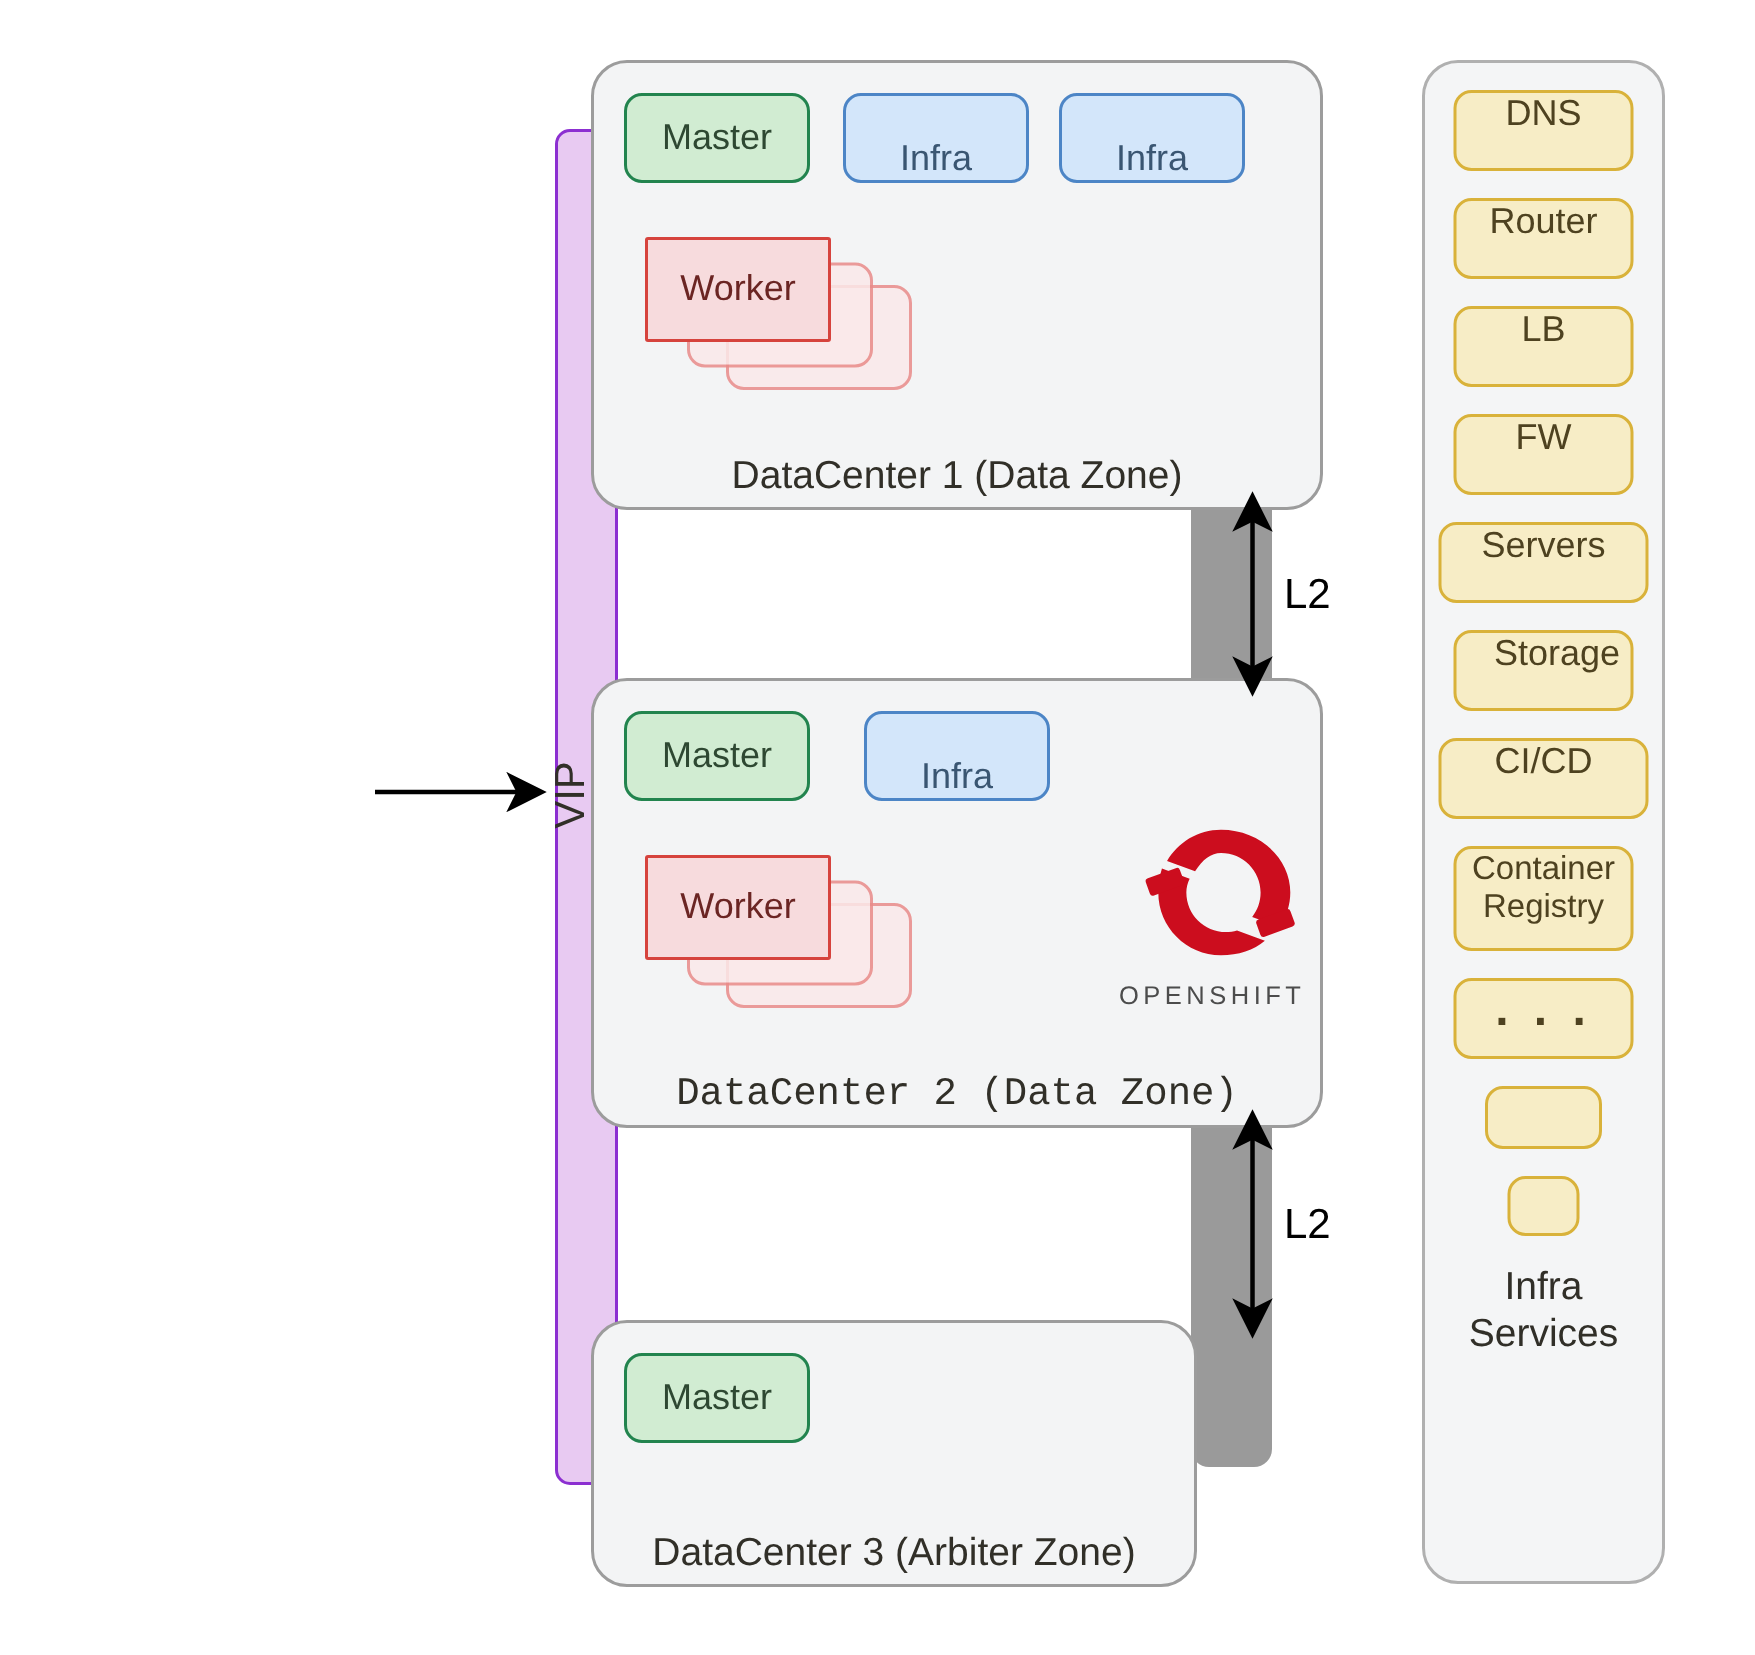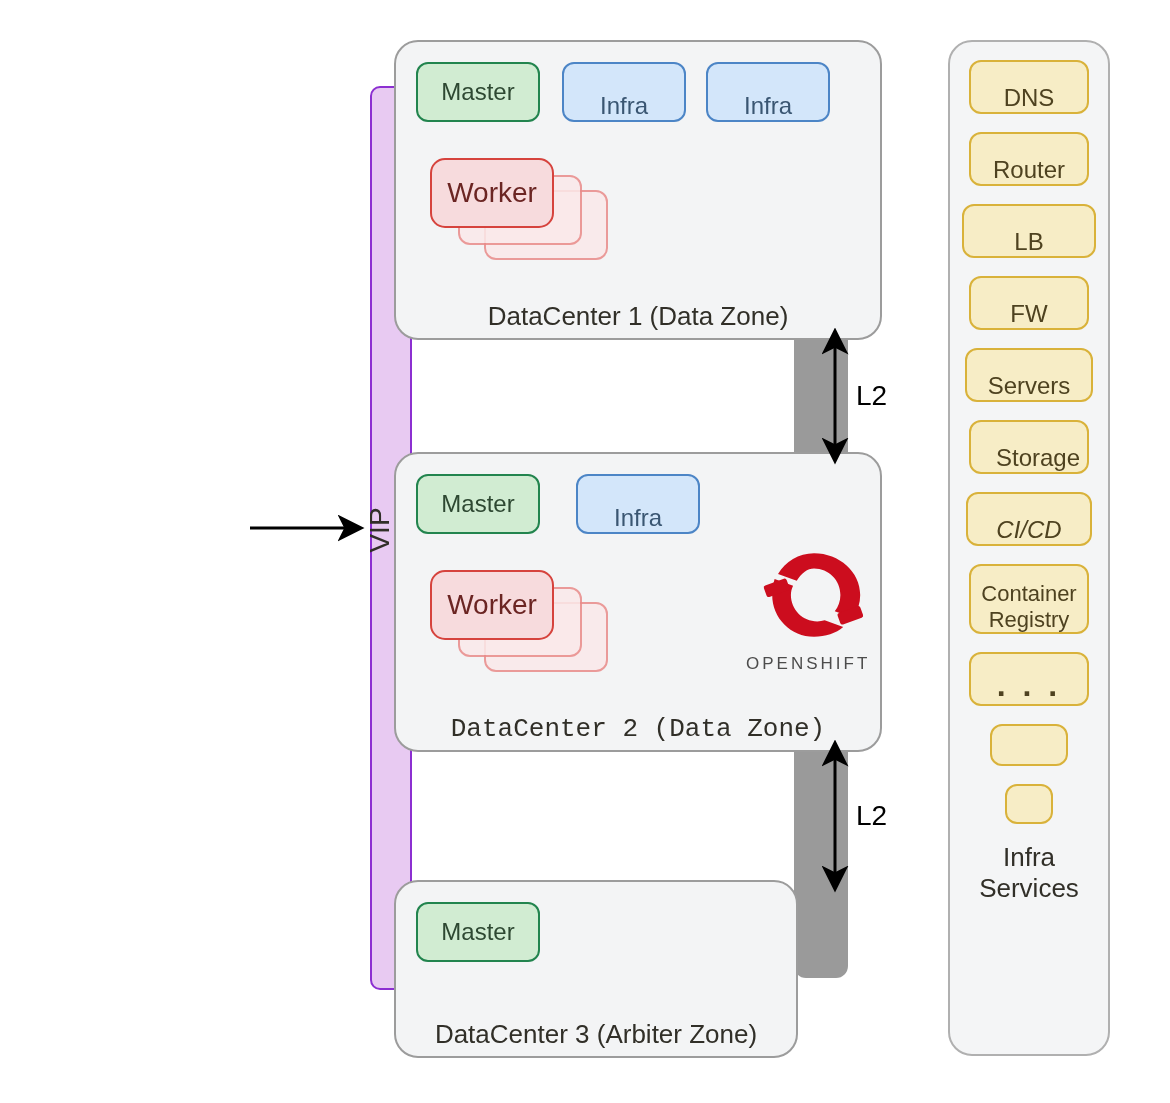--- a/index.html
+++ b/index.html
@@ -34,21 +34,21 @@
     position: absolute;
     left: 0; right: 0;
     text-align: center;
     font-size: 26px;
     color: #312f28;
     bottom: 6px;
   }
 
   .master   { background:#d1ecd2; border:2px solid #22844e; color:#2e4832; font-size:24px; border-radius:12px;text-align:right;}
   .infra    { background:#d3e6fa; border:2px solid #4c85c6; color:#3a5672; font-size:24px; border-radius:12px;align-items:flex-end;}
-  .worker   { background:#f7dbdd; border:2px solid #d6433d; color:#6b2523; font-size:28px; border-radius:15px;}
+  .worker   { background:#f7dbdd; border:2px solid #d6433d; color:#6b2523; font-size:24px; border-radius:2px;}
   .workerBG { background:#fbe9ea; border:2px solid #e98b89; border-radius:12px; opacity:0.85;}
 
   .customers {
     background:#c9f2e1; border:3px solid #0d936a; color:#222; font-size:32px;
     border-radius:22px;
   }
 
   .vipBar {
     background:#e8caf2; border:2px solid #8c2fd1; border-radius:10px;
   }
@@ -68,21 +68,21 @@
   
   .servicesPanel {
     border:2px solid #b0b0b0; border-radius:24px;
     background:#f4f5f6;
     padding:18px 14px 14px 14px;
     display:flex; flex-direction:column; align-items:center;
   }
   .svc {
     background:#f7edc6; border:2px solid #d9b23a; border-radius:12px;
     color:#4e4220; font-size:24px;
-    display:flex; align-items:flex-end;justify-content:center;
+    display:flex; align-items:flex-start;justify-content:center;
     text-align:center;
     margin-bottom:18px;
     box-sizing:border-box;
     line-height:1.15;
   }
   .servicesCaption {
     font-size:26px; color:#312f28; text-align:center; line-height:1.2;
   }
 
   
@@ -167,33 +167,33 @@
   <div class="linkLabel" style="left:856px; top:380px;">L2</div>
   <div class="linkLabel" style="left:856px; top:800px;">L2</div>
 
   <div class="servicesPanel" style="position:absolute; left:948px; top:40px; width:162px; height:1016px; box-sizing:border-box;">
     <div class="svc" style="width:120px; height:54px;">
         <span>DNS</span>
       </div>
     <div class="svc" style="width:120px; height:54px;">
         <span>Router</span>
       </div>
-    <div class="svc" style="width:134px; height:54px;">
+    <div class="svc" style="width:120px; height:54px;">
         <span>LB</span>
       </div>
     <div class="svc" style="width:120px; height:54px;">
         <span>FW</span>
       </div>
-    <div class="svc" style="width:128px; height:54px;">
+    <div class="svc" style="width:140px; height:54px;">
         <span>Servers</span>
       </div>
     <div class="svc" style="width:120px; height:54px;padding-left:18px;">
         <span>Storage</span>
       </div>
-    <div class="svc" style="width:126px; height:54px;font-style:italic;">
+    <div class="svc" style="width:140px; height:54px;">
         <span>CI/CD</span>
       </div>
     <div class="svc" style="width:120px; height:70px; font-size:22px;">
         <span>Container Registry</span>
       </div>
     <div class="svc" style="width:120px; height:54px; font-size:32px; font-weight:bold; letter-spacing:4px;">
         <span>. . .</span>
       </div>
     <div class="svc" style="width:78px;  height:42px;"></div>
     <div class="svc" style="width:48px;  height:40px;"></div>

